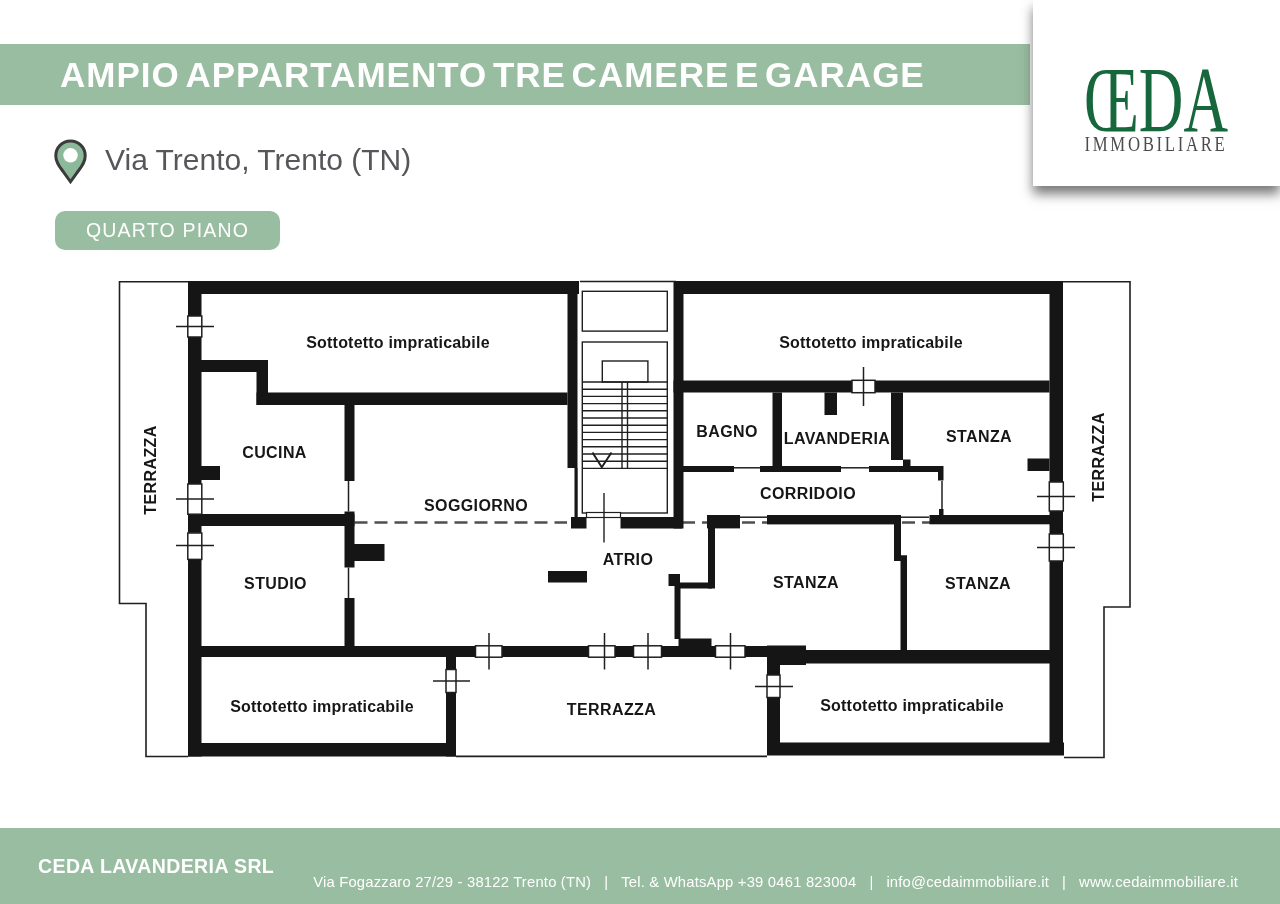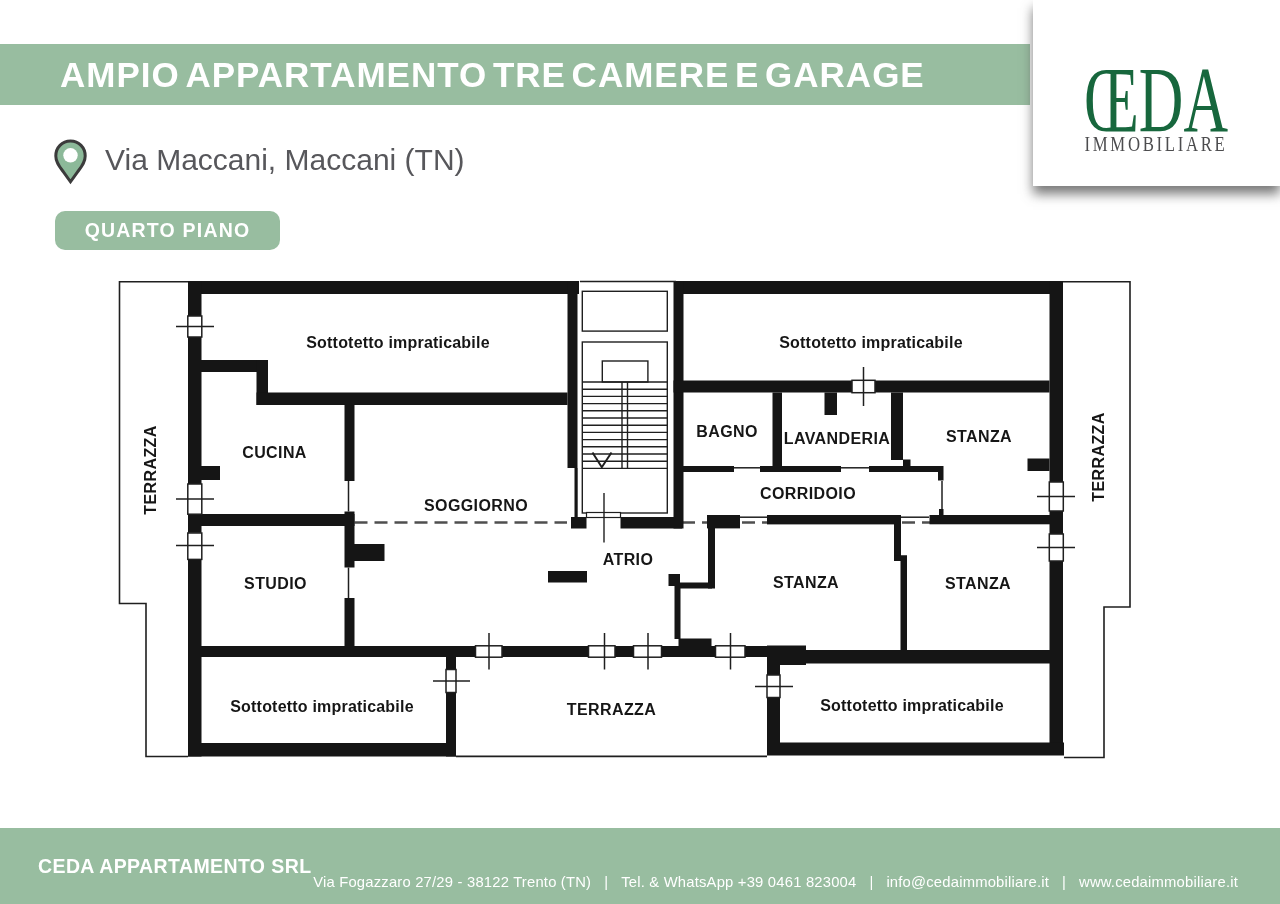--- a/index.html
+++ b/index.html
@@ -23,24 +23,24 @@
   <text x="123" y="131" text-anchor="middle" font-family="Liberation Serif, serif" font-size="94" fill="#17673d" textLength="144" lengthAdjust="spacingAndGlyphs">ŒDA</text>
 
   <text x="123" y="150.5" text-anchor="middle" font-family="Liberation Serif, serif" font-size="20" fill="#4c4c4e" letter-spacing="3.2" textLength="143" lengthAdjust="spacingAndGlyphs">IMMOBILIARE</text>
 </svg>
 
 <svg class="abs" style="left:53px;top:138px;" width="36" height="58" viewBox="0 0 36 58">
   <path d="M17.5 3 C9.0 3 2.8 9.6 2.8 17.9 C2.8 24.3 6.4 28.5 10.4 33.9 L17.5 43.8 L24.6 33.9 C28.6 28.5 32.2 24.3 32.2 17.9 C32.2 9.6 26.0 3 17.5 3 Z" fill="#8cb999" stroke="#3b3b3b" stroke-width="3"></path>
   <circle cx="17.5" cy="17.3" r="7.2" fill="#ffffff"></circle>
 </svg>
 
-<div class="abs" style="left:105px;top:143px;font-size:30px;color:#57575b;">Via Maccani, Maccani (TN)</div>
+<div class="abs" style="left:105px;top:143px;font-size:30px;color:#57575b;">Via Trento, Trento (TN)</div>
 
 <div class="abs" style="left:55px;top:211px;width:225px;height:39px;background:#98bda0;border-radius:10px;
-     color:#fff;font-size:19.5px;font-weight:700;letter-spacing:1.2px;text-align:center;line-height:39px;">QUARTO PIANO</div>
+     color:#fff;font-size:19.5px;font-weight:400;letter-spacing:1.2px;text-align:center;line-height:39px;">QUARTO PIANO</div>
 
 <svg class="abs" style="left:0;top:0;" width="1280" height="904" viewBox="0 0 1280 904" fill="none" stroke="none">
 <g>
 
   <path d="M188 281.7 H119.5 V603.5 H146 V756.5 H188" stroke="#1f1f1f" stroke-width="1.6"></path>
 
   <path d="M1063 281.7 H1130 V607 H1104 V757.5 H1064" stroke="#1f1f1f" stroke-width="1.6"></path>
 
   <line x1="456" y1="756.4" x2="767" y2="756.4" stroke="#1f1f1f" stroke-width="1.6"></line>
 
@@ -287,16 +287,16 @@
 
   <text x="152" y="470" letter-spacing="0.4" transform="rotate(-90 152 470)" dominant-baseline="middle">TERRAZZA</text>
 
   <text x="1100" y="457" letter-spacing="0.4" transform="rotate(-90 1100 457)" dominant-baseline="middle">TERRAZZA</text>
 </g>
 </svg>
 
 <div class="abs" style="left:0;top:828px;width:1280px;height:76px;background:#98bda0;"></div>
 
 <div class="abs" style="left:38px;top:828px;height:76px;line-height:76px;color:#ffffff;
-     font-size:19.5px;font-weight:700;letter-spacing:0.4px;">CEDA APPARTAMENTO SRL</div>
+     font-size:19.5px;font-weight:700;letter-spacing:0.4px;">CEDA LAVANDERIA SRL</div>
 
 <div class="abs" style="right:42px;top:828px;height:76px;line-height:76px;color:#ffffff;
      font-size:14.8px;letter-spacing:0.2px;margin-top:16px;">Via Fogazzaro 27/29 - 38122 Trento (TN)&nbsp;&nbsp; | &nbsp;&nbsp;Tel. &amp; WhatsApp +39 0461 823004&nbsp;&nbsp; | &nbsp;&nbsp;info@cedaimmobiliare.it&nbsp;&nbsp; | &nbsp;&nbsp;www.cedaimmobiliare.it</div>
 
 </body></html>

